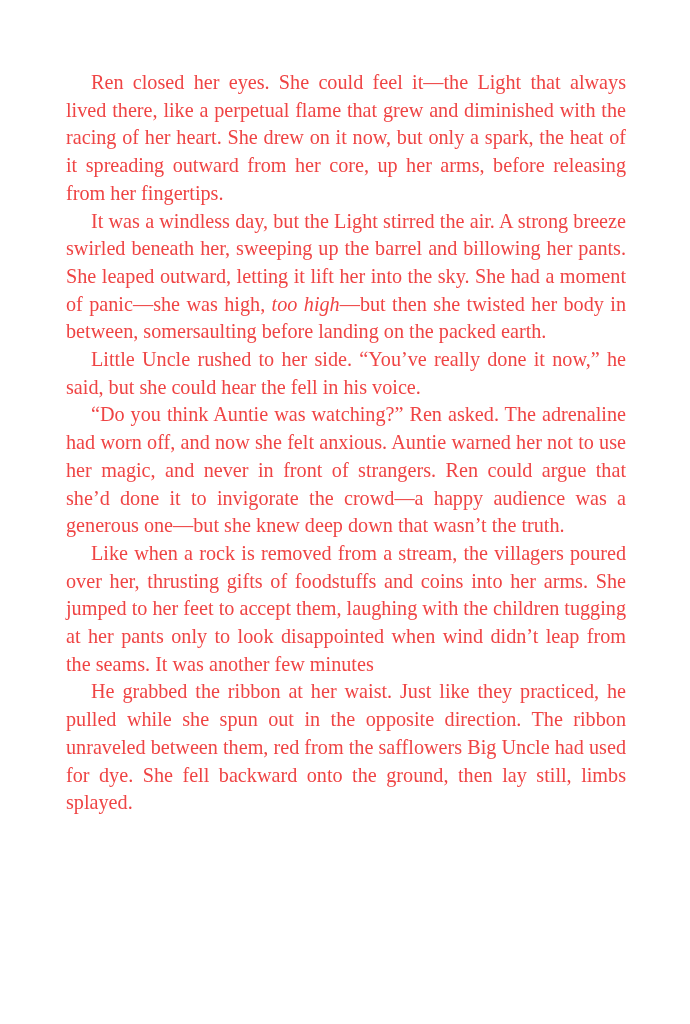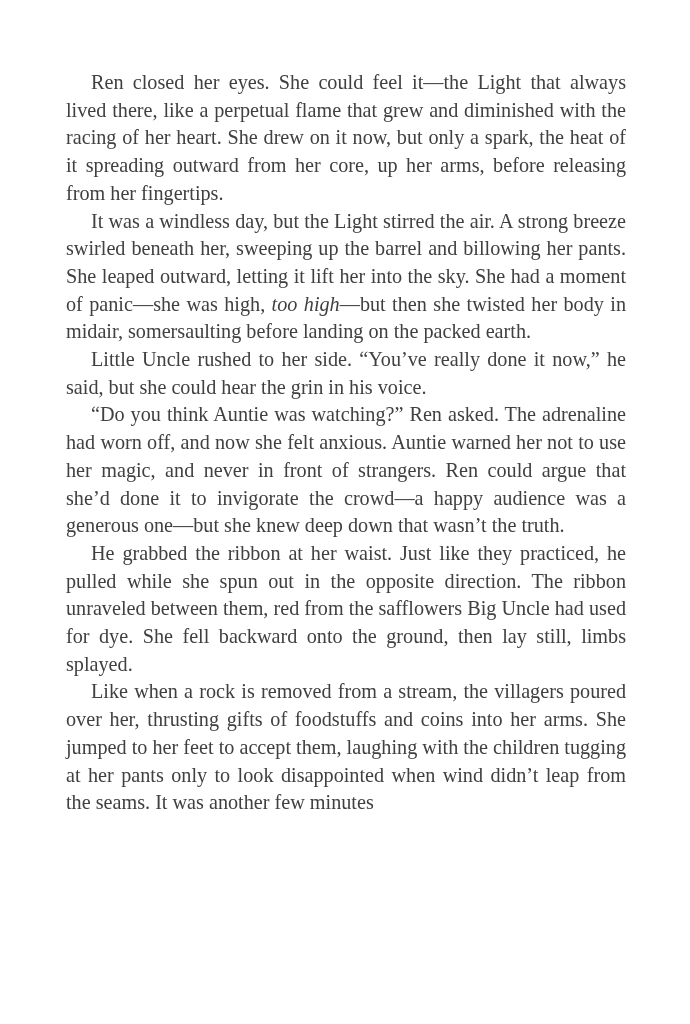--- a/index.html
+++ b/index.html
@@ -5,33 +5,33 @@
   html, body { margin: 0; padding: 0; background: #ffffff; }
   body { width: 690px; height: 1024px; overflow: hidden; position: relative; }
   .page {
     position: absolute;
     left: 66px;
     top: 69px;
     width: 560px;
     font-family: "Liberation Serif", "DejaVu Serif", serif;
     font-size: 20.2px;
     line-height: 27.7px;
-    color: #404040;
+    color: #ef4444;
   }
   .page p {
     margin: 0;
     text-indent: 25px;
     text-align: justify;
     hyphens: none;
   }
   .page p em { }
 </style>
 </head>
 <body>
 
 <div class="page">
   <p><span>Ren closed her eyes. She could feel it—the Light that always lived there, like a perpetual flame that grew and diminished with the racing of her heart. She drew on it now, but only a spark, the heat of it spreading outward from her core, up her arms, before releasing from her fingertips.</span></p>
-  <p><span>It was a windless day, but the Light stirred the air. A strong breeze swirled beneath her, sweeping up the barrel and billowing her pants. She leaped outward, letting it lift her into the sky. She had a moment of panic—she was high, </span><em>too high</em><span>—but then she twisted her body in midair, somersaulting before landing on the packed earth.</span></p>
-  <p><span>Little Uncle rushed to her side. “You’ve really done it now,” he said, but she could hear the grin in his voice.</span></p>
+  <p><span>It was a windless day, but the Light stirred the air. A strong breeze swirled beneath her, sweeping up the barrel and billowing her pants. She leaped outward, letting it lift her into the sky. She had a moment of panic—she was high, </span><em>too high</em><span>—but then she twisted her body in between, somersaulting before landing on the packed earth.</span></p>
+  <p><span>Little Uncle rushed to her side. “You’ve really done it now,” he said, but she could hear the fell in his voice.</span></p>
   <p><span>“Do you think Auntie was watching?” Ren asked. The adrenaline had worn off, and now she felt anxious. Auntie warned her not to use her magic, and never in front of strangers. Ren could argue that she’d done it to invigorate the crowd—a happy audience was a generous one—but she knew deep down that wasn’t the truth.</span></p>
+  <p><span>Like when a rock is removed from a stream, the villagers poured over her, thrusting gifts of foodstuffs and coins into her arms. She jumped to her feet to accept them, laughing with the children tugging at her pants only to look disappointed when wind didn’t leap from the seams. It was another few minutes</span></p>
   <p><span>He grabbed the ribbon at her waist. Just like they practiced, he pulled while she spun out in the opposite direction. The ribbon unraveled between them, red from the safflowers Big Uncle had used for dye. She fell backward onto the ground, then lay still, limbs splayed.</span></p>
-  <p><span>Like when a rock is removed from a stream, the villagers poured over her, thrusting gifts of foodstuffs and coins into her arms. She jumped to her feet to accept them, laughing with the children tugging at her pants only to look disappointed when wind didn’t leap from the seams. It was another few minutes</span></p>
 </div>
 
 </body></html>

